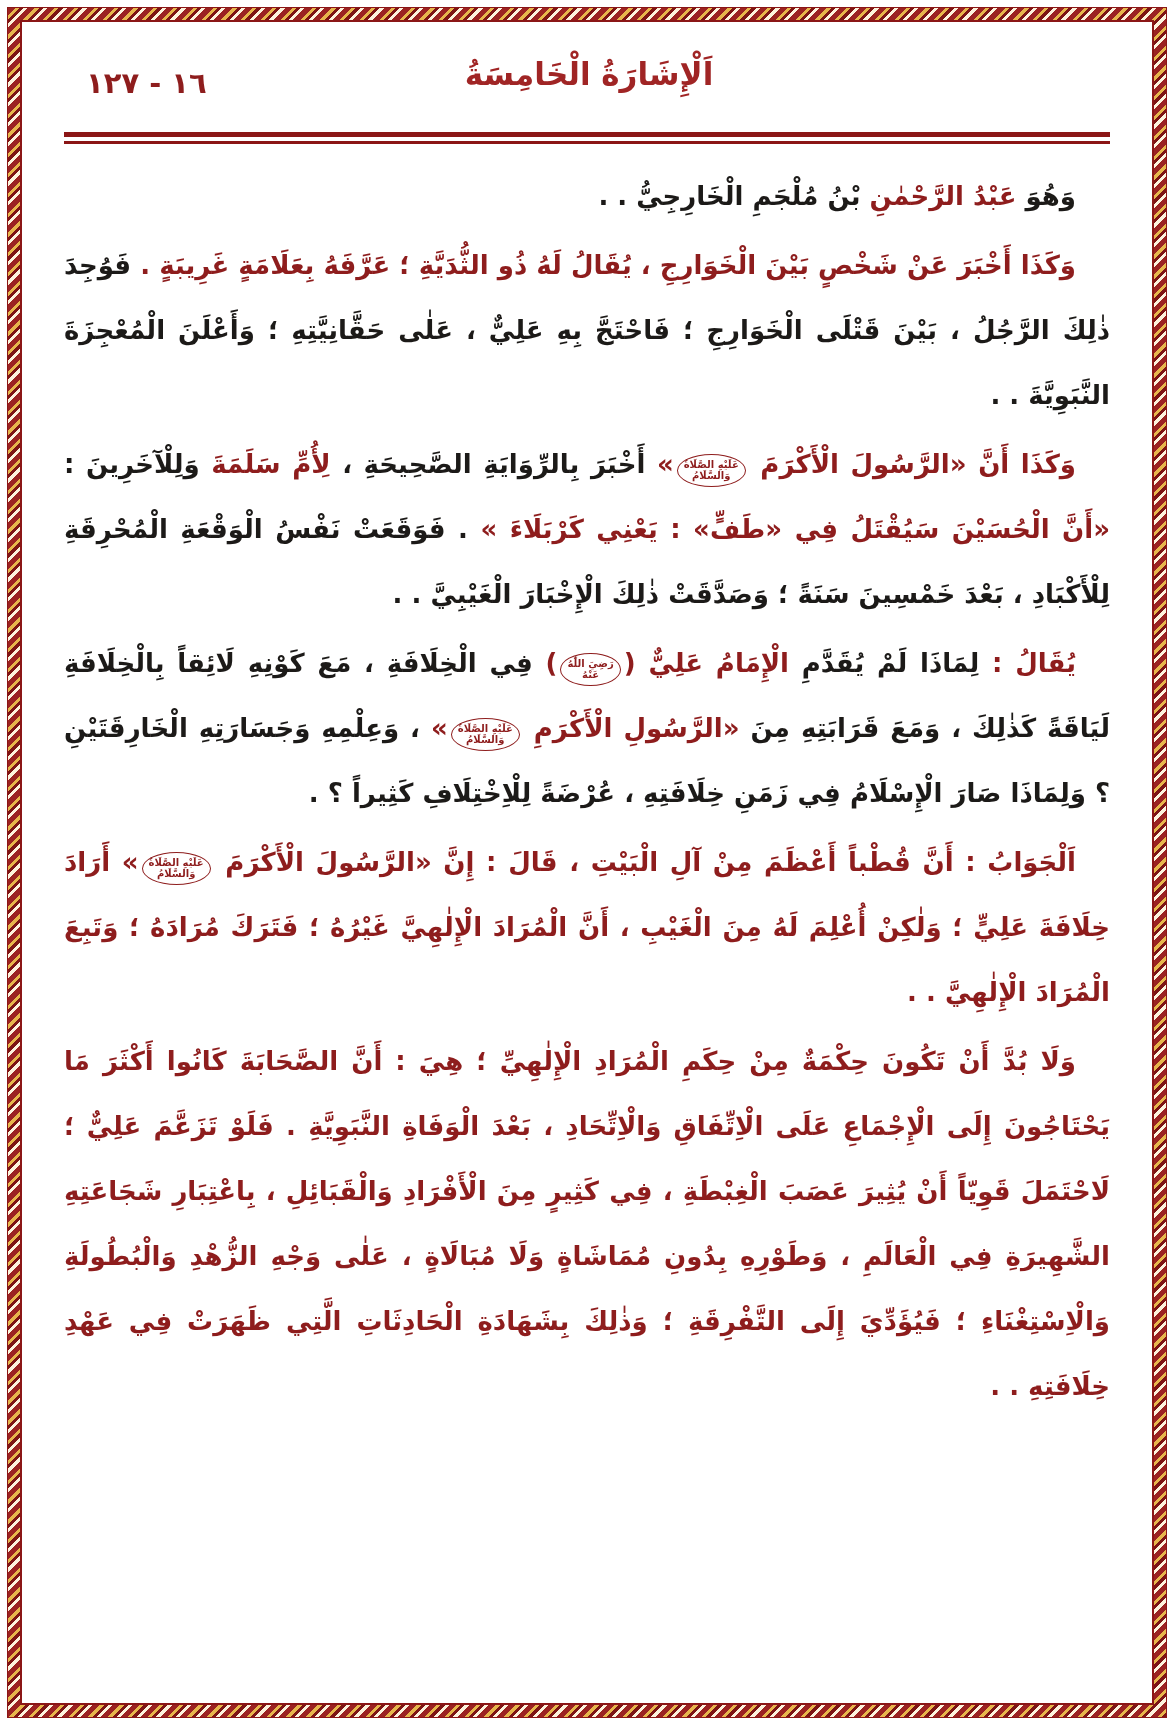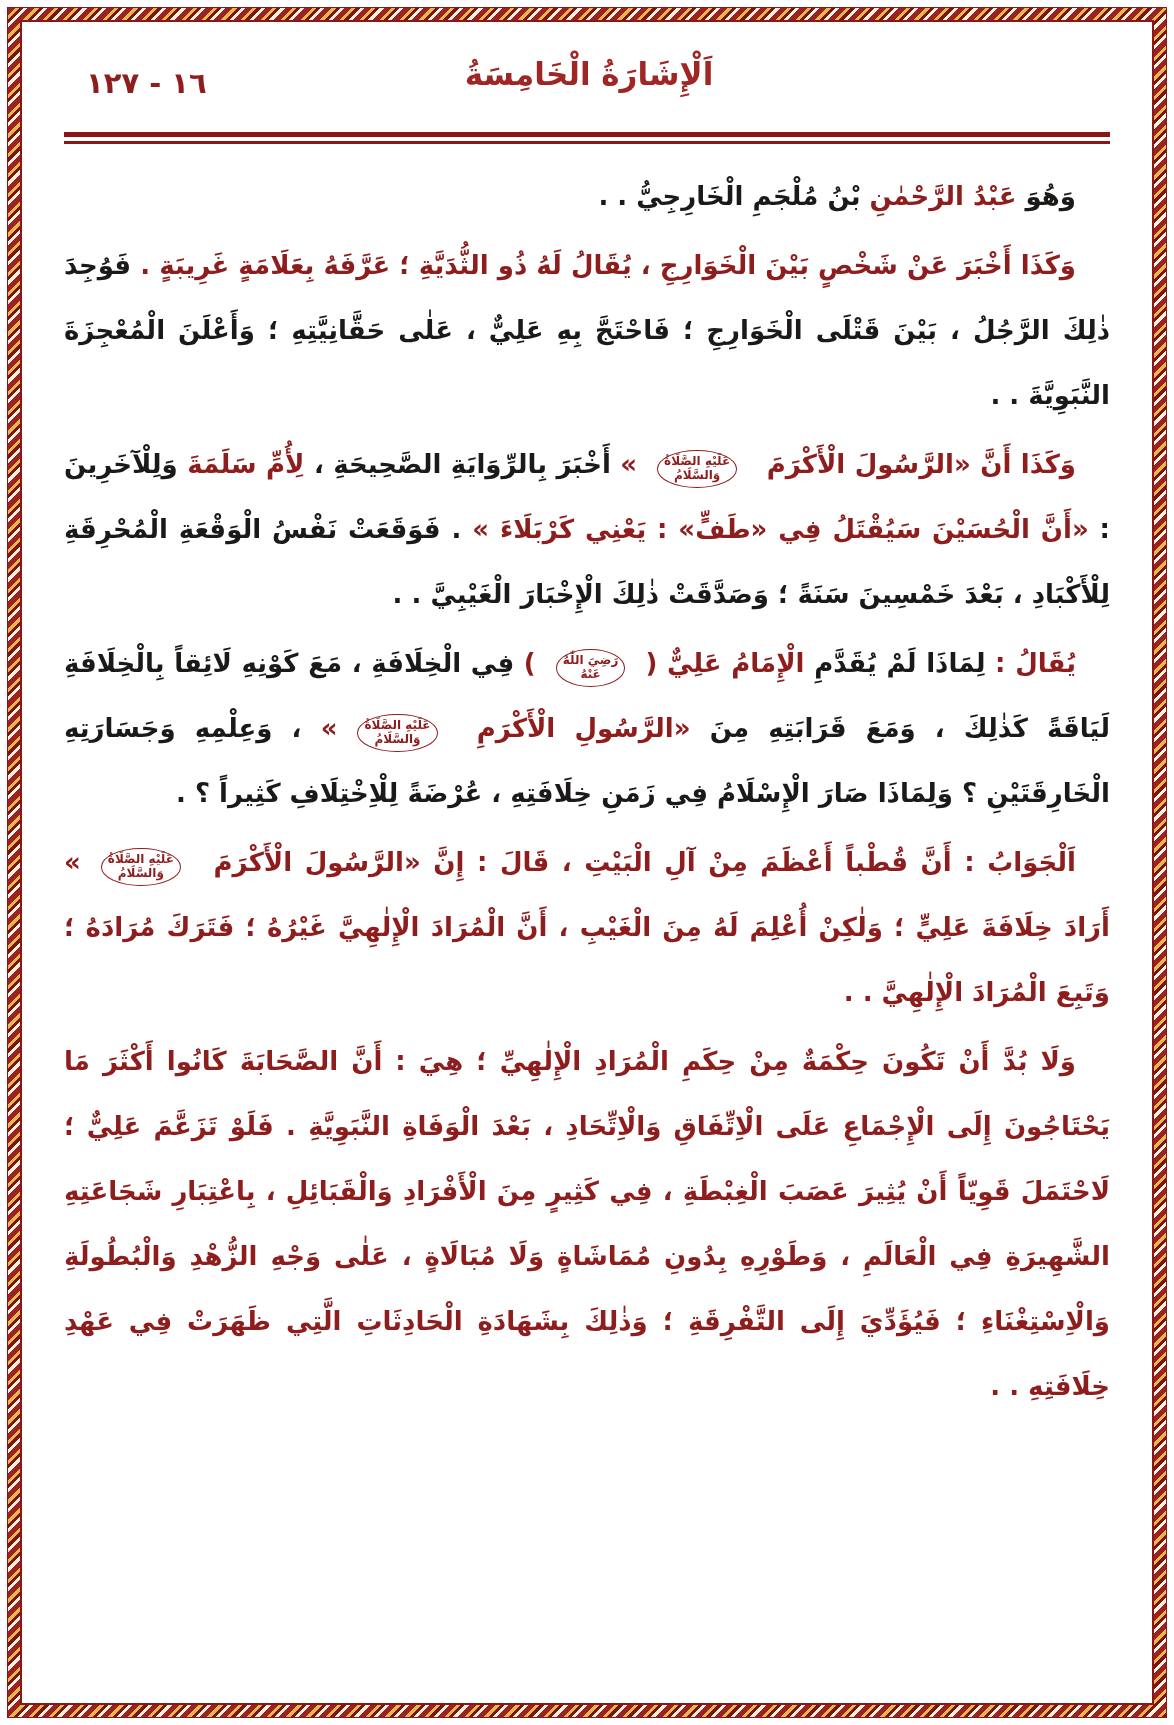--- a/index.html
+++ b/index.html
@@ -79,27 +79,27 @@
   }
   .run-k{color:var(--ink);}
   .run-r{color:var(--red);}
 
   
   .seal-wrap{white-space:nowrap;}
   .seal{
     display:inline-block;
     vertical-align:-6px;
     text-align:center;
-    font-size:12px;
+    font-size:10px;
     line-height:1.15;
     color:var(--red);
     border:1px solid var(--red);
     border-radius:50%;
     padding:4px 6px;
-    margin:0 20px;
+    margin:0 3px;
     text-indent:0;
   }
 
   
   .q-heading{
     display:flex;
     align-items:center;
     justify-content:center;
     gap:10px;
     margin:16px 0 14px;

